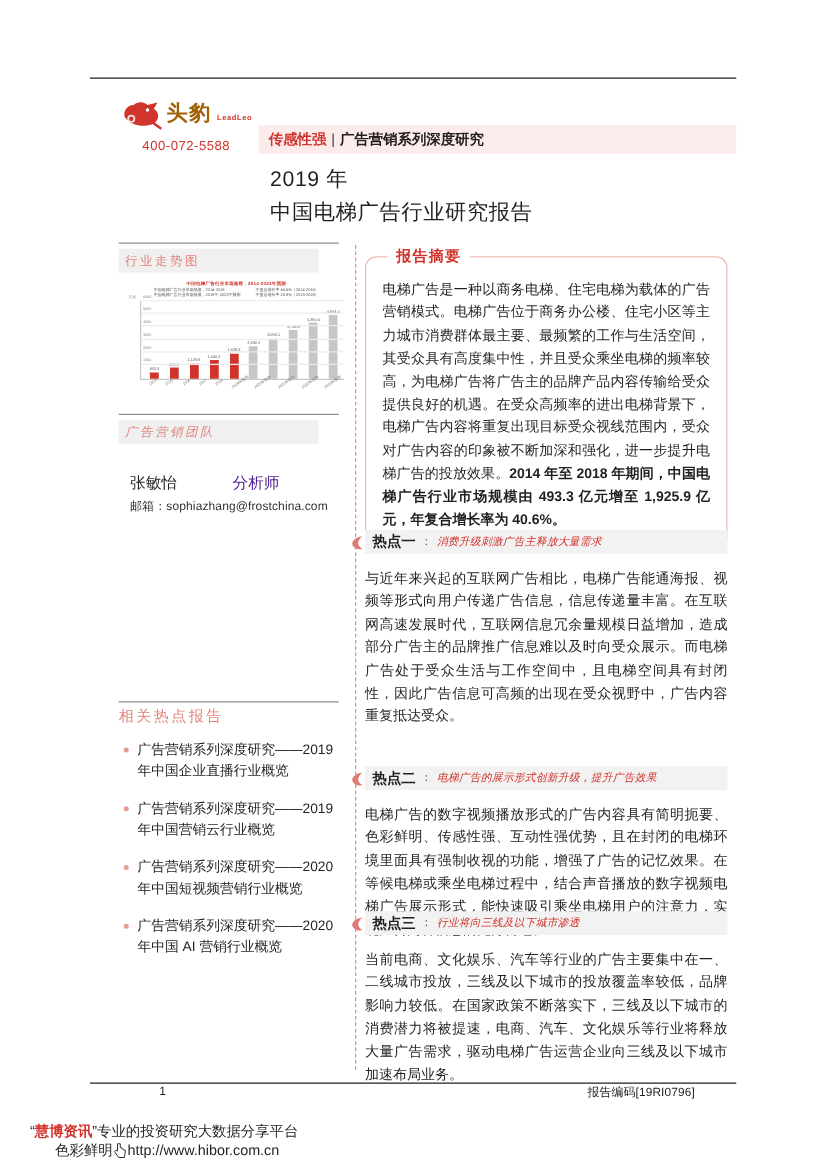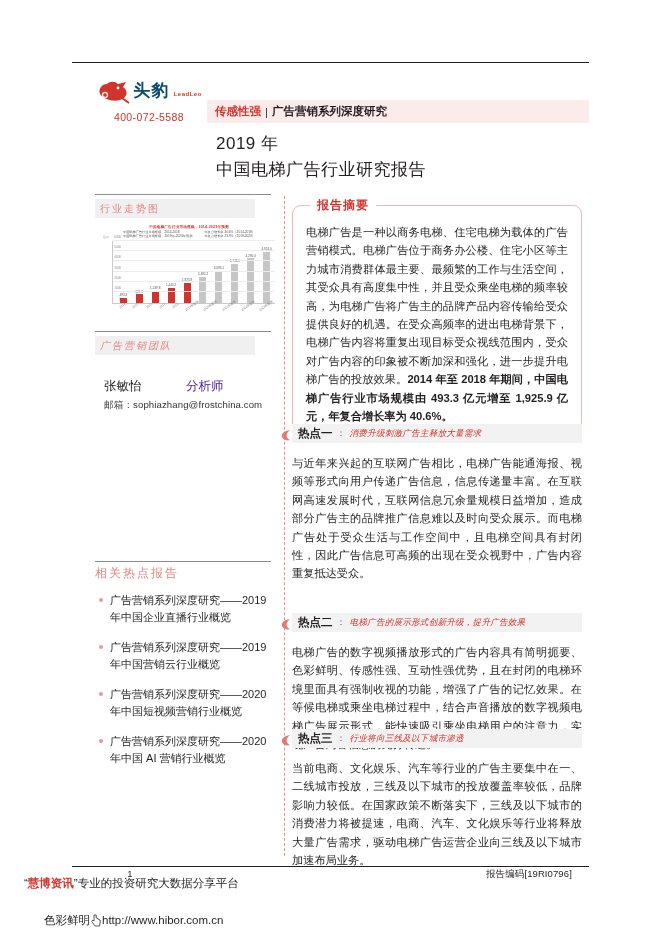--- a/index.html
+++ b/index.html
@@ -11,21 +11,21 @@
   .page{position:absolute;left:0;top:0;width:661px;height:936px;}
 
   
   .rule-top{position:absolute;left:72px;top:62px;width:517px;height:1px;background:#231f20;}
   .rule-bottom{position:absolute;left:72px;top:866px;width:517px;height:1px;background:#231f20;}
 
   
   .logo-wrap{position:absolute;left:95px;top:76px;width:108px;text-align:center;}
   .logo-row{display:flex;align-items:center;justify-content:center;gap:3px;height:30px;}
   .logo-mark{width:34px;height:26px;position:relative;}
-  .logo-name{font-size:17px;font-weight:bold;color:#0c4a6e;letter-spacing:1px;line-height:1;}
+  .logo-name{font-size:17px;font-weight:bold;color:#a16207;letter-spacing:1px;line-height:1;}
   .logo-sub{font-size:6px;color:#d0342c;font-weight:bold;letter-spacing:.5px;text-align:right;margin-top:1px;}
   .logo-tel{font-size:10.5px;color:#d0342c;letter-spacing:.4px;margin-top:5px;font-family:"Liberation Sans",sans-serif;}
 
   .hdr-band{
     position:absolute;left:207px;top:100px;width:382px;height:23px;
     background:#fbeceb;display:flex;align-items:center;padding-left:8px;box-sizing:border-box;
   }
   .hdr-band .h-red{font-size:11.5px;font-weight:bold;color:#d0342c;}
   .hdr-band .h-sep{font-size:11.5px;color:#3a3a3a;margin:0 4px;}
   .hdr-band .h-blk{font-size:11.5px;font-weight:bold;color:#231f20;}
@@ -95,22 +95,22 @@
   .hot-sub{font-size:8.6px;color:#d0342c;letter-spacing:.2px;font-style:italic;}
   .hot-bullet{position:absolute;left:-11px;top:3px;width:10px;height:12px;}
   .hot-body{font-size:11.2px;line-height:18.4px;color:#231f20;text-align:justify;margin:11px 0 0 0;}
 
   #hot1{top:424px;}
   #hot2{top:613px;}
   #hot3{top:729px;}
 
   
   .pg-num{position:absolute;left:0;top:868px;width:260px;text-align:center;font-size:9.5px;color:#231f20;}
-  .rep-code{position:absolute;left:470px;top:868px;font-size:9.5px;color:#231f20;letter-spacing:.1px;margin-left:16px;}
-  .fo1{position:absolute;left:24px;top:876px;font-size:11.5px;color:#231f20;}
+  .rep-code{position:absolute;left:470px;top:868px;font-size:9.5px;color:#231f20;letter-spacing:.1px;}
+  .fo1{position:absolute;left:24px;top:898px;font-size:11.5px;color:#231f20;}
   .fo1 .hl{color:#d0342c;font-weight:bold;}
   .fo2{position:absolute;left:44px;top:913px;font-size:11.5px;color:#231f20;}
   .cursor-ico{display:inline-block;width:12px;height:13px;vertical-align:-3px;}
 </style>
 </head>
 <body>
 
 <div class="page">
 
   <div class="rule-top"></div>

